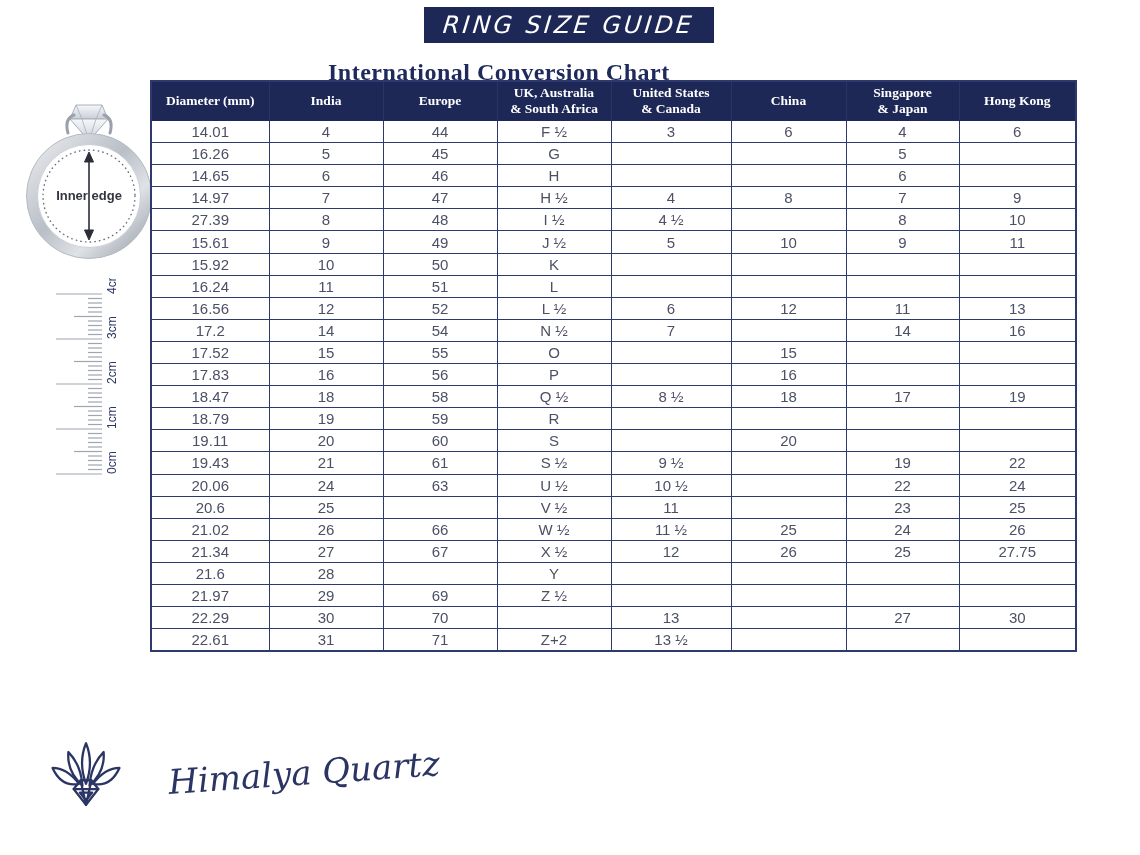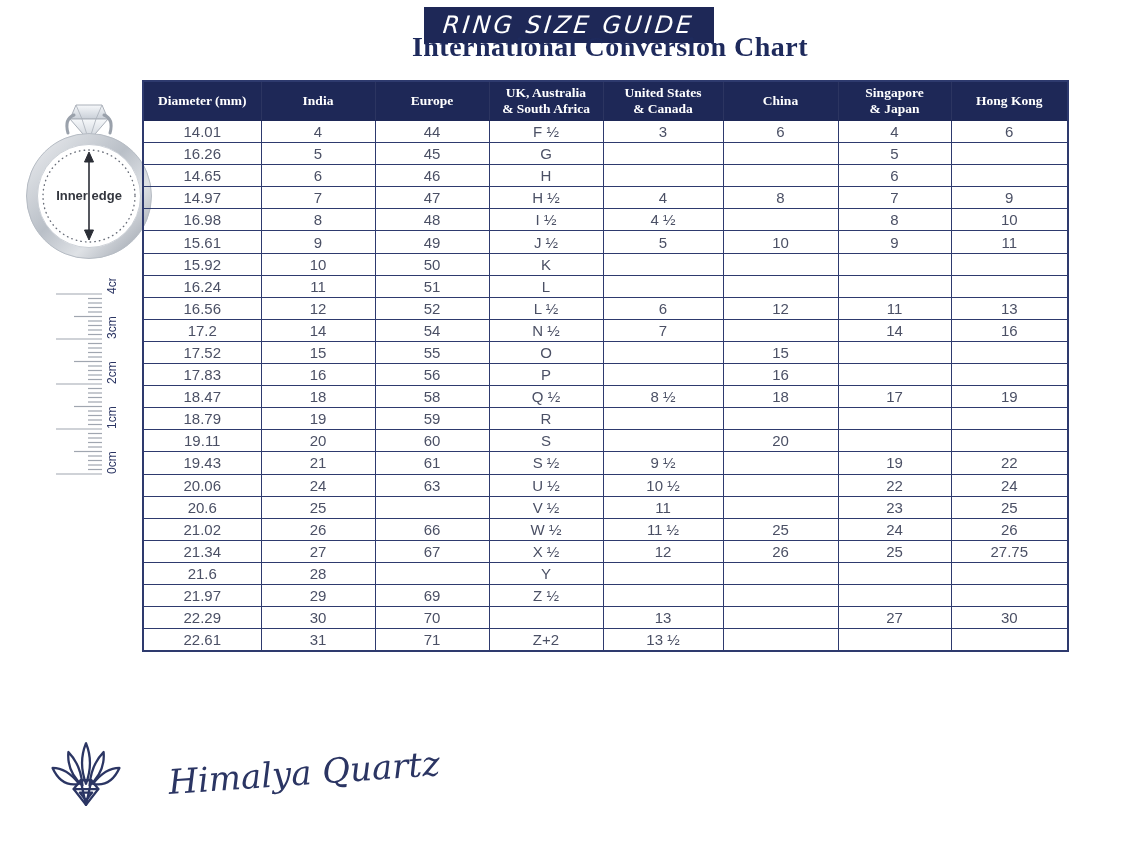--- a/index.html
+++ b/index.html
@@ -12,28 +12,28 @@
   
   .title-banner{
     position:absolute;left:424px;top:7px;width:290px;height:36px;
     background:#1e2857;display:flex;align-items:center;justify-content:center;
   }
   .title-banner span{
     color:#ffffff;font-family:"DejaVu Sans",sans-serif;font-style:italic;
     font-size:24px;letter-spacing:3px;transform:skewX(-6deg);white-space:nowrap;
   }
   .subtitle{
-    position:absolute;left:328px;top:31px;width:480px;text-align:right;
+    position:absolute;left:328px;top:59px;width:480px;text-align:left;
     color:#1e2a5c;font-family:"Liberation Serif",serif;font-weight:700;
-    font-size:28px;letter-spacing:0.5px;
+    font-size:24px;letter-spacing:0.5px;
   }
 
   
   table.rt{
-    position:absolute;left:142px;top:80px;width:925px;
+    position:absolute;left:150px;top:80px;width:925px;
     border-collapse:collapse;table-layout:fixed;
     border:2px solid #2e3a6e;
   }
   table.rt col.c0{width:118px}
   table.rt col.c1{width:114px}
   table.rt col.c2{width:114px}
   table.rt col.c3{width:114px}
   table.rt col.c4{width:120px}
   table.rt col.c5{width:115px}
   table.rt col.c6{width:113px}
@@ -228,21 +228,21 @@
           <td>14.97</td>
           <td>7</td>
           <td>47</td>
           <td>H ½</td>
           <td>4</td>
           <td>8</td>
           <td>7</td>
           <td>9</td>
         </tr>
         <tr>
-          <td>16.98</td>
+          <td>27.39</td>
           <td>8</td>
           <td>48</td>
           <td>I ½</td>
           <td>4 ½</td>
           <td></td>
           <td>8</td>
           <td>10</td>
         </tr>
         <tr>
           <td>15.61</td>

